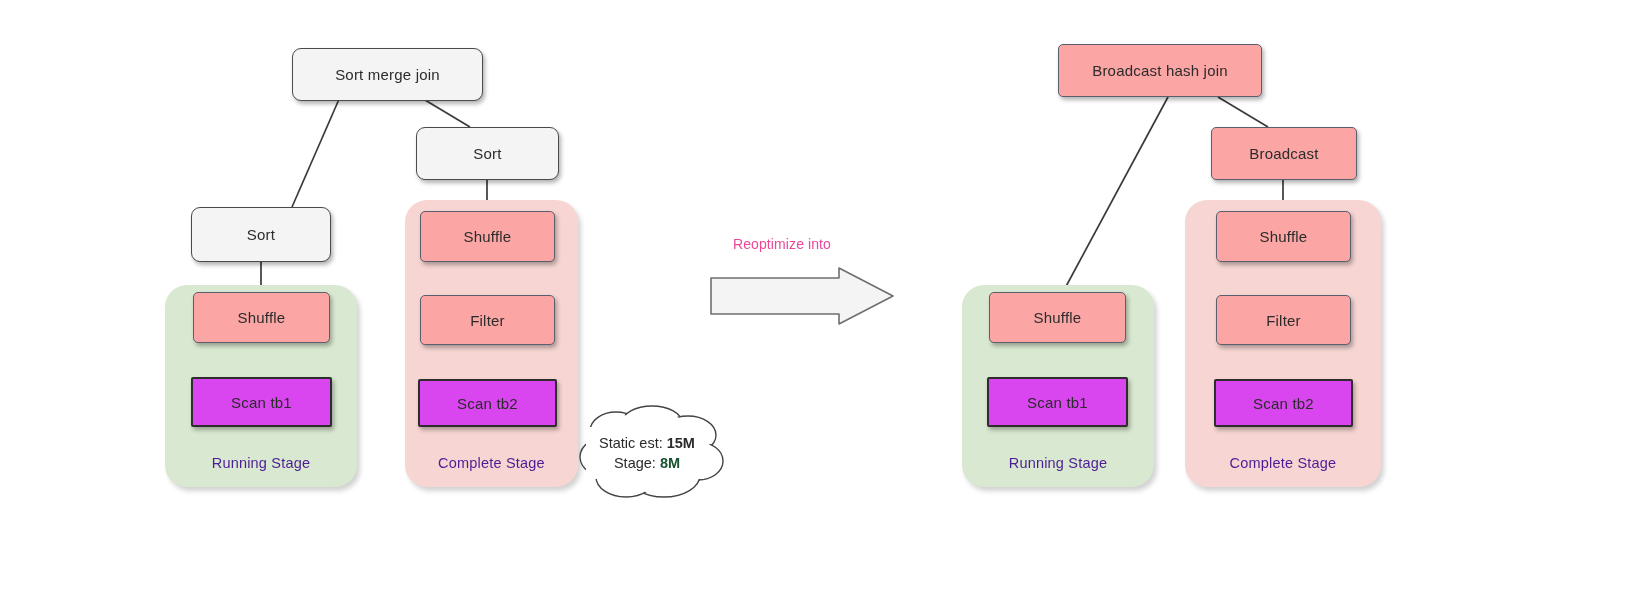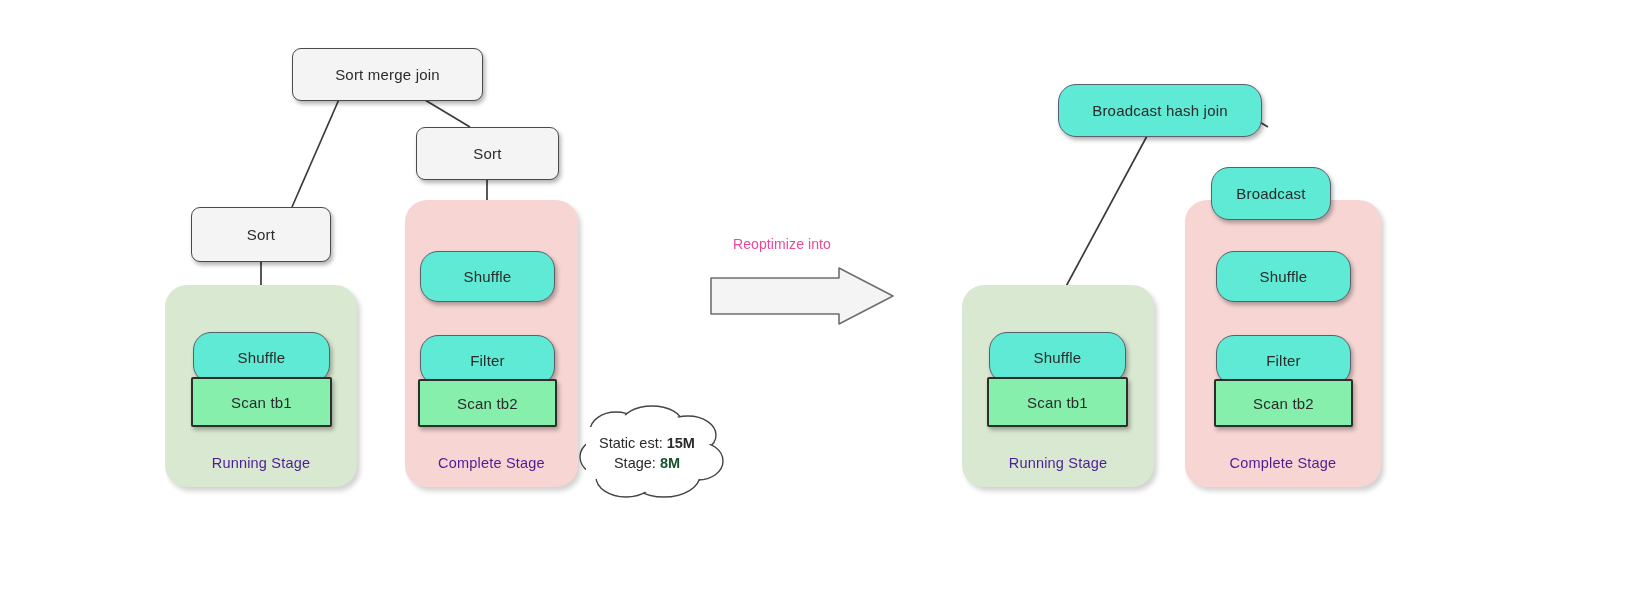--- a/index.html
+++ b/index.html
@@ -60,28 +60,27 @@
     letter-spacing: 0.2px;
     white-space: nowrap;
   }
   .node.gray {
     background: #f4f4f4;
     border: 1.6px solid #4a4a4a;
     border-radius: 9px;
     box-shadow: 2px 3px 4px rgba(0,0,0,0.30);
   }
   .node.blue {
-    background: #5eead4;
+    background: #fca5a5;
     border: 1.6px solid #5a5f6e;
-    border-radius: 18px;
+    border-radius: 5px;
     box-shadow: 2px 3px 4px rgba(0,0,0,0.30);
-    margin-top: 40px;
   }
   .node.leaf {
-    background: #86efac;
+    background: #d946ef;
     border: 2.4px solid #2d2d2d;
     border-radius: 2px;
     box-shadow: 2px 3px 4px rgba(0,0,0,0.30);
   }
   
   .arrow-wrap { position: absolute; }
   .arrow-label {
     position: absolute;
     font-size: 14px;
     color: #ec4899;
@@ -203,21 +202,21 @@
   <div class="stage running" style="left:962px; top:285px; width:192px; height:202px;">
     <div class="stage-label">Running Stage</div>
   </div>
 
   <div class="stage complete" style="left:1185px; top:200px; width:196px; height:287px;">
     <div class="stage-label">Complete Stage</div>
   </div>
 
   <div class="node blue" style="left:1058px; top:44px; width:204px; height:53px;">Broadcast hash join</div>
 
-  <div class="node blue" style="left:1211px; top:127px; width:120px; height:53px;">Broadcast</div>
+  <div class="node blue" style="left:1211px; top:127px; width:146px; height:53px;">Broadcast</div>
 
   <div class="node blue" style="left:989px; top:292px; width:137px; height:51px;">Shuffle</div>
 
   <div class="node leaf" style="left:987px; top:377px; width:141px; height:50px;">Scan tb1</div>
 
   <div class="node blue" style="left:1216px; top:211px; width:135px; height:51px;">Shuffle</div>
 
   <div class="node blue" style="left:1216px; top:295px; width:135px; height:50px;">Filter</div>
 
   <div class="node leaf" style="left:1214px; top:379px; width:139px; height:48px;">Scan tb2</div>

